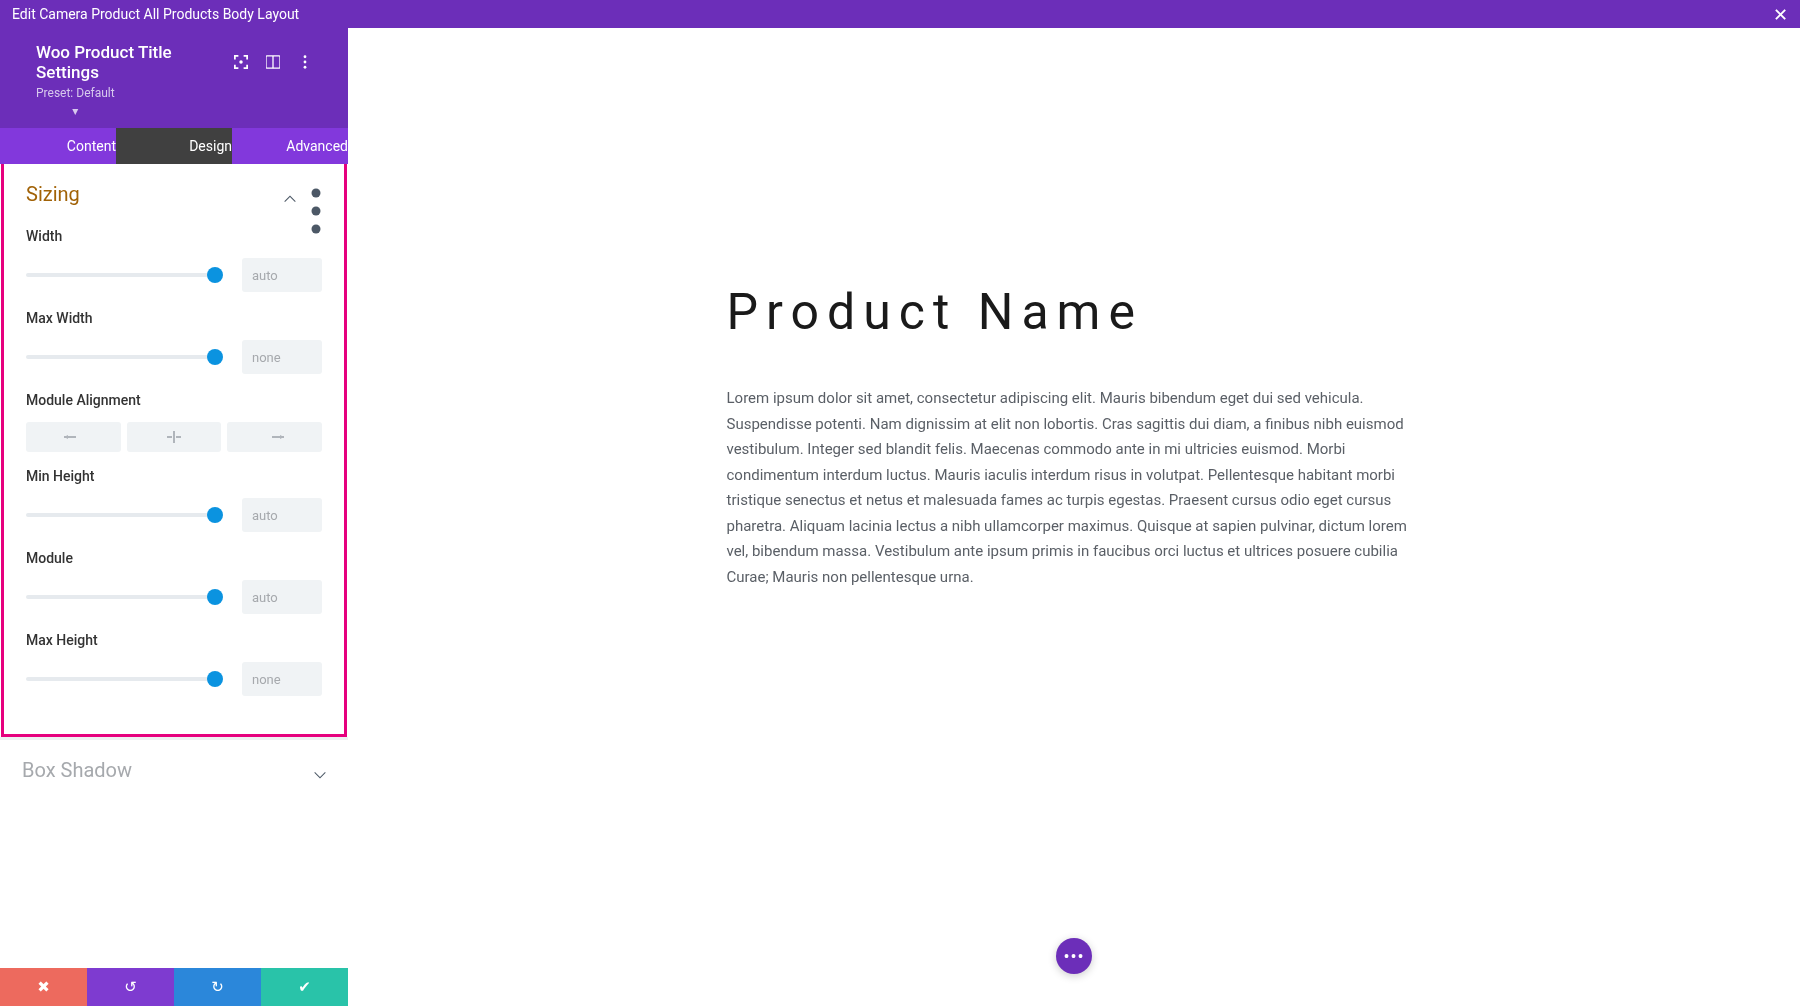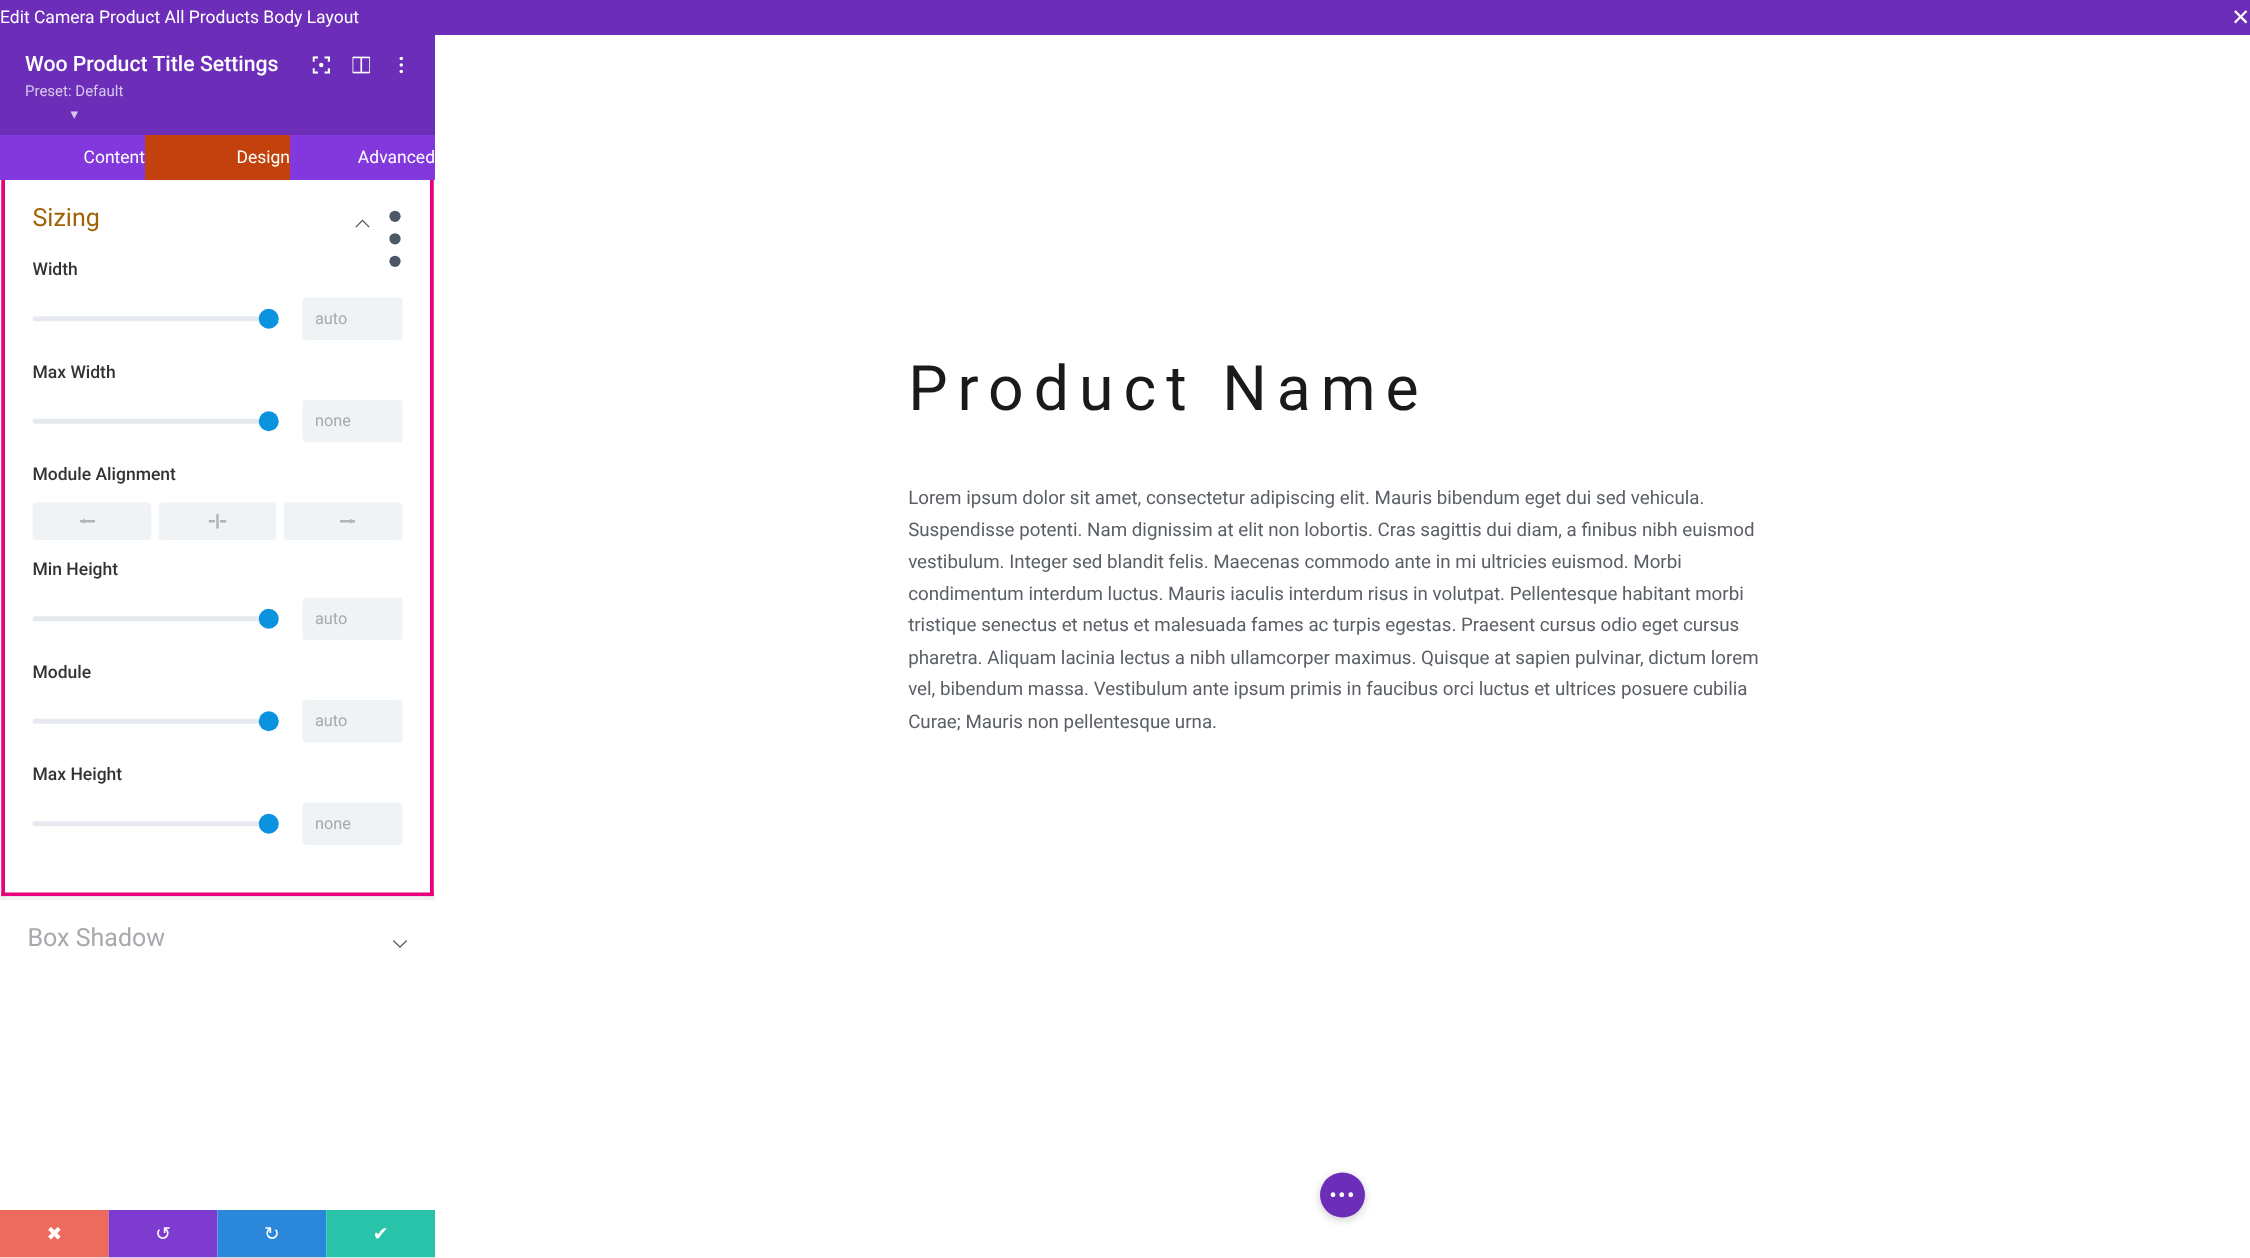--- a/index.html
+++ b/index.html
@@ -1,30 +1,30 @@
 <!DOCTYPE html>
 <html><head>
 <meta charset="utf-8">
 <style>
 * { margin:0; padding:0; box-sizing:border-box; font-family:-apple-system,BlinkMacSystemFont,"Segoe UI",Roboto,sans-serif; }
 body { background:#fff; width:1800px; height:1006px; overflow:hidden; }
-.topbar { background:#6c2eb9; height:28px; display:flex; align-items:center; padding:0 0; color:#fff; font-size:14px; justify-content:space-between; }
+.topbar { background:#6c2eb9; height:28px; display:flex; align-items:center; padding:0 12px; color:#fff; font-size:14px; justify-content:space-between; }
 .close-x { color:#fff; font-size:18px; cursor:pointer; }
 .app { display:flex; height:calc(100% - 28px); }
 .sidebar { width:348px; background:#fff; display:flex; flex-direction:column; position:relative; }
-.sb-head { background:#6c2eb9; padding:14px 20px 10px; color:#fff; }
+.sb-head { background:#6c2eb9; padding:14px 36px 10px; color:#fff; }
 .sb-head-row { display:flex; align-items:center; justify-content:space-between; }
 .sb-title { font-size:17px; font-weight:500; }
 .sb-icons { display:flex; gap:18px; align-items:center; }
 .sb-ic { width:14px; height:14px; cursor:pointer; display:inline-flex; align-items:center; justify-content:center; }
 .sb-ic svg { width:100%; height:100%; fill:#fff; }
 .preset { font-size:12px; color:#d7c9ed; margin-top:4px; cursor:pointer; display:inline-flex; align-items:center; gap:4px;flex-direction:column;}
 .tabs { display:flex; background:#8238dc; }
 .tab { flex:1; text-align:right; padding:10px 0; color:#fff; font-size:14px; cursor:pointer; }
-.tab.active { background:#c2410c; }
+.tab.active { background:#404040; }
 .panel { flex:1; overflow-y:auto; }
 .highlighted { border:3px solid #e6007e; border-top:none; margin:0 1px; padding-bottom:20px;}
 .section-row { display:flex; align-items:center; justify-content:space-between; padding:18px 22px; cursor:pointer; }
 .section-title { font-size:20px; color:#a16207; font-weight:400; }
 .section-title.dim { color:#a6a9ad; }
 .sec-icons { display:flex; gap:14px; align-items:center; }
 .chev { width:12px; height:12px; }
 .chev svg { fill:#4c5866; }
 .dots-v { width:12px; height:14px; cursor:pointer;}
 .dots-v svg{fill:#4c5866;}

